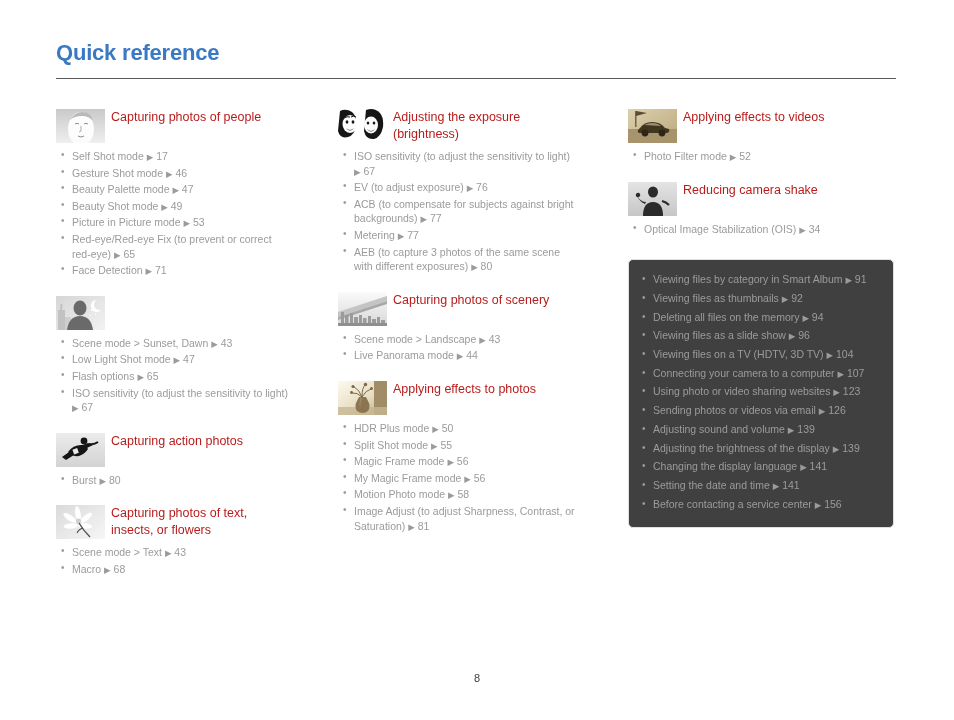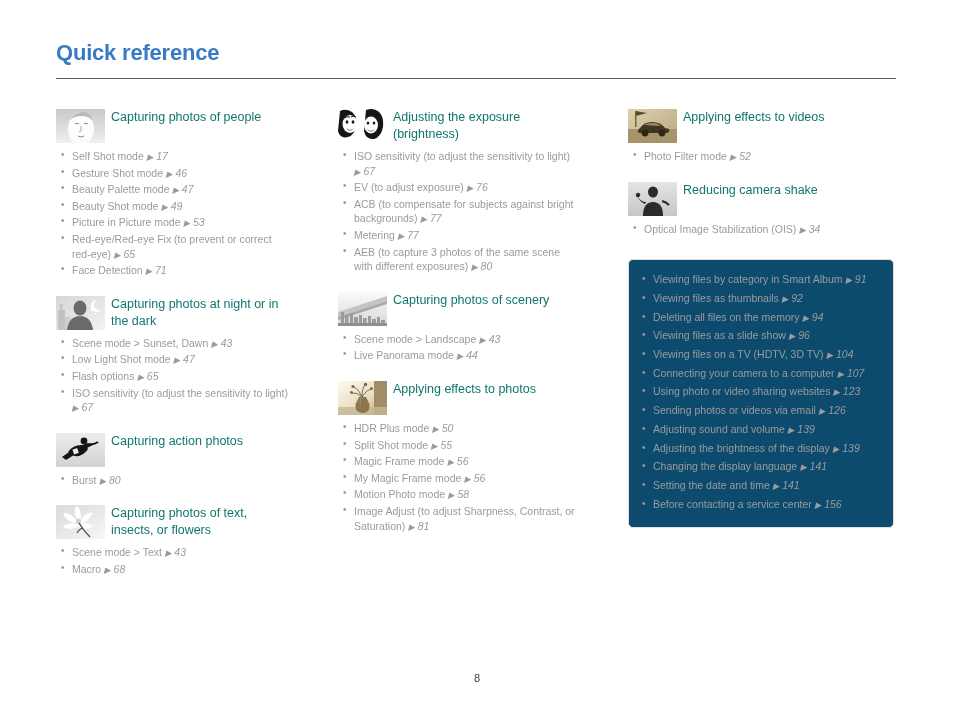--- a/index.html
+++ b/index.html
@@ -66,21 +66,21 @@
   }
   .thumb {
     width: 49px;
     height: 34px;
     flex: 0 0 49px;
     position: relative;
     overflow: hidden;
     margin-top: 1px;
   }
   .sec-title {
-    color: #0f766e;
+    color: #b91c1c;
     font-size: 12.5px;
     line-height: 17px;
     padding-left: 6px;
     padding-top: 1px;
   }
 
   
   ul.items {
     list-style: none;
     margin: 0;
@@ -95,27 +95,27 @@
     margin-bottom: 1px;
   }
   ul.items li:before {
     content: "\2022";
     position: absolute;
     left: 5px;
     top: -1px;
     color: #9b9b9b;
     font-size: 10px;
   }
-  .pg { white-space: nowrap; font-style: italic; }
+  .pg { white-space: nowrap; }
   .arrow { font-size: 8.5px; }
 
   
   .info-box {
     margin-top: 22px;
-    background: #0c4a6e;
+    background: #404040;
     border: 1px solid #e3e0dc;
     border-radius: 5px;
     padding: 12px 12px 12px 6px;
     width: 266px;
     box-sizing: border-box;
   }
   .info-box ul.items li {
     padding-left: 18px;
     line-height: 15.2px;
     margin-bottom: 2.5px;
@@ -193,21 +193,20 @@
         <rect x="4.2" y="8" width="2.2" height="6" fill="#c2c2c2"></rect>
         <rect x="9" y="21" width="6" height="13" fill="#cfcfcf"></rect>
         <ellipse cx="24" cy="12" rx="6.5" ry="7.5" fill="#6a6a6a"></ellipse>
         <path d="M11 34 q2 -14 13 -14 q11 0 13 14z" fill="#6a6a6a"></path>
         <path d="M41 4 a6 6 0 1 0 4.6 9.6 a4.8 4.8 0 1 1 -4.6 -9.6z" fill="#ffffff"></path>
         <circle cx="36" cy="14" r="1" fill="#ffffff"></circle>
         <circle cx="39.5" cy="18" r="0.8" fill="#ffffff"></circle>
         <circle cx="34" cy="19.5" r="0.7" fill="#ffffff"></circle>
       </svg>
             </div>
-            <div class="sec-title">Capturing photos at night or in the dark</div>
           </div>
           <ul class="items">
             <li><span>Scene mode &gt; Sunset, Dawn </span><span class="pg"><span class="arrow">▶</span> 43</span></li>
             <li><span>Low Light Shot mode </span><span class="pg"><span class="arrow">▶</span> 47</span></li>
             <li><span>Flash options </span><span class="pg"><span class="arrow">▶</span> 65</span></li>
             <li><span>ISO sensitivity (to adjust the sensitivity to light) </span><span class="pg"><span class="arrow">▶</span> 67</span></li>
           </ul>
         </div>
         <div class="section">
           <div class="sec-head">

